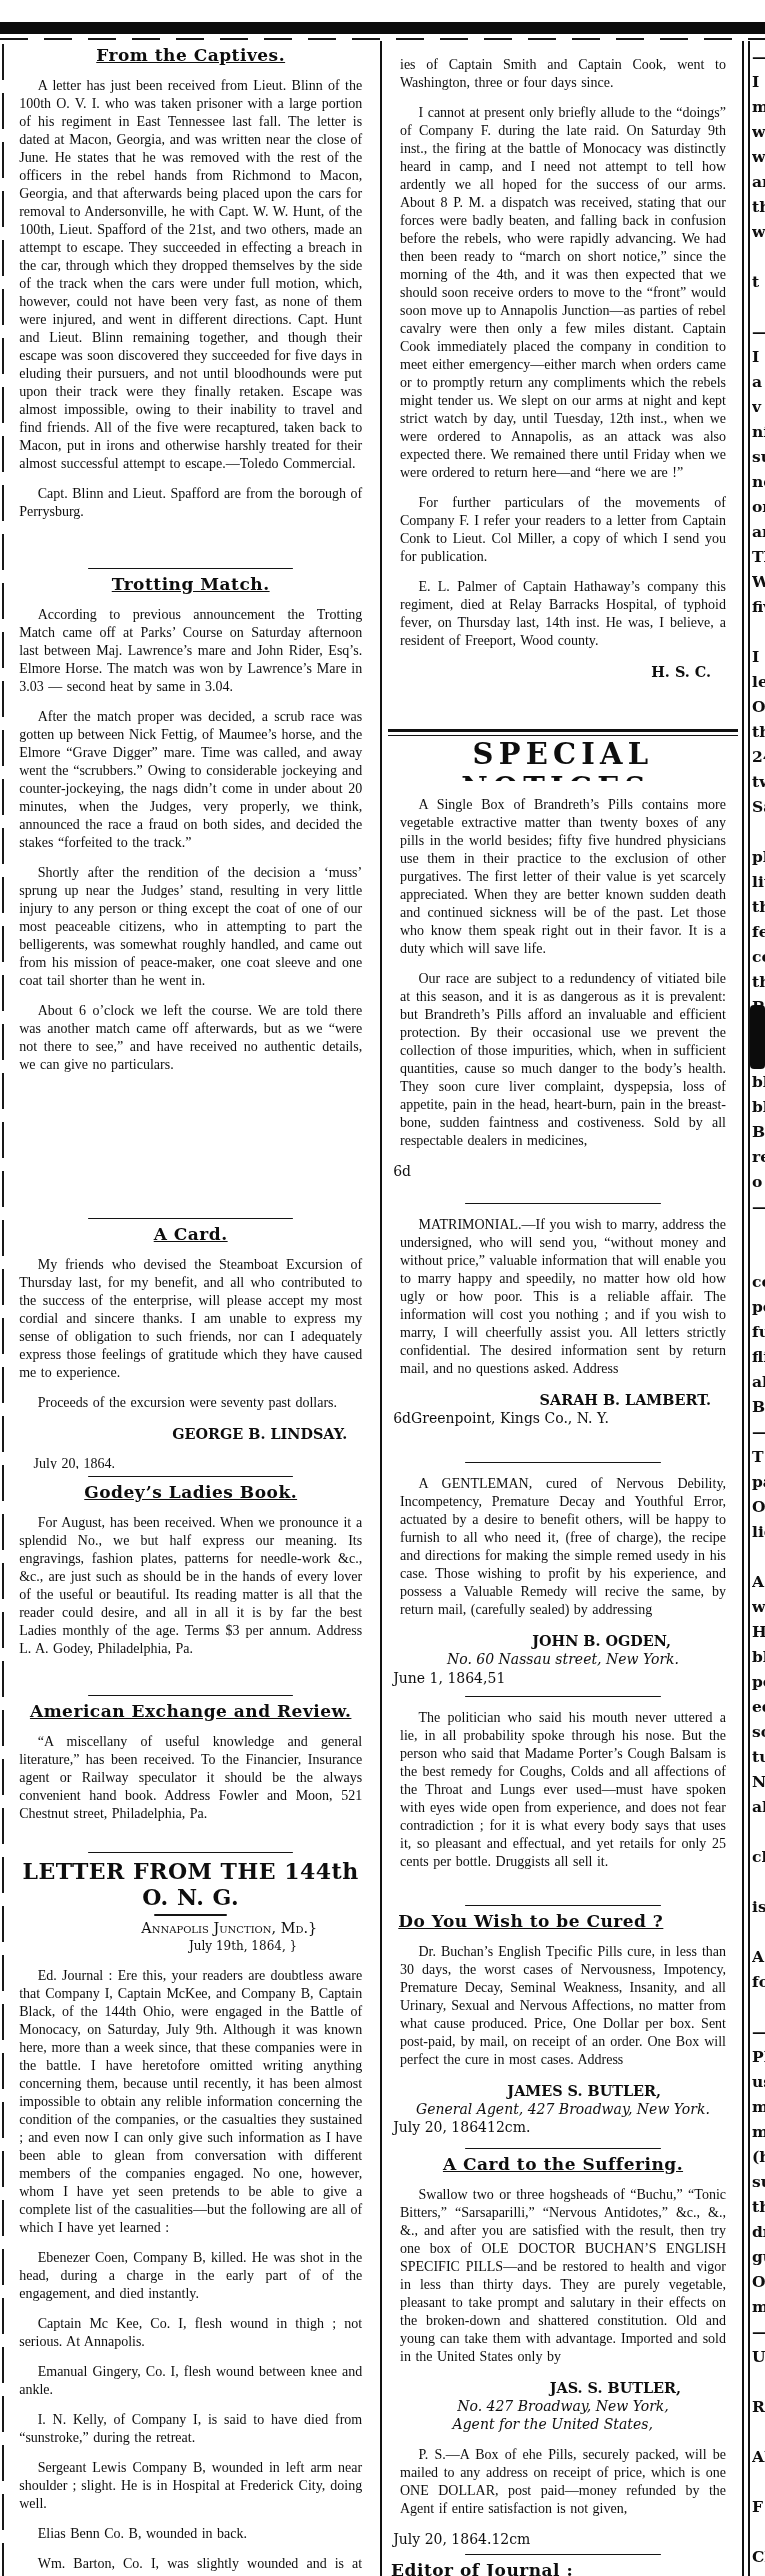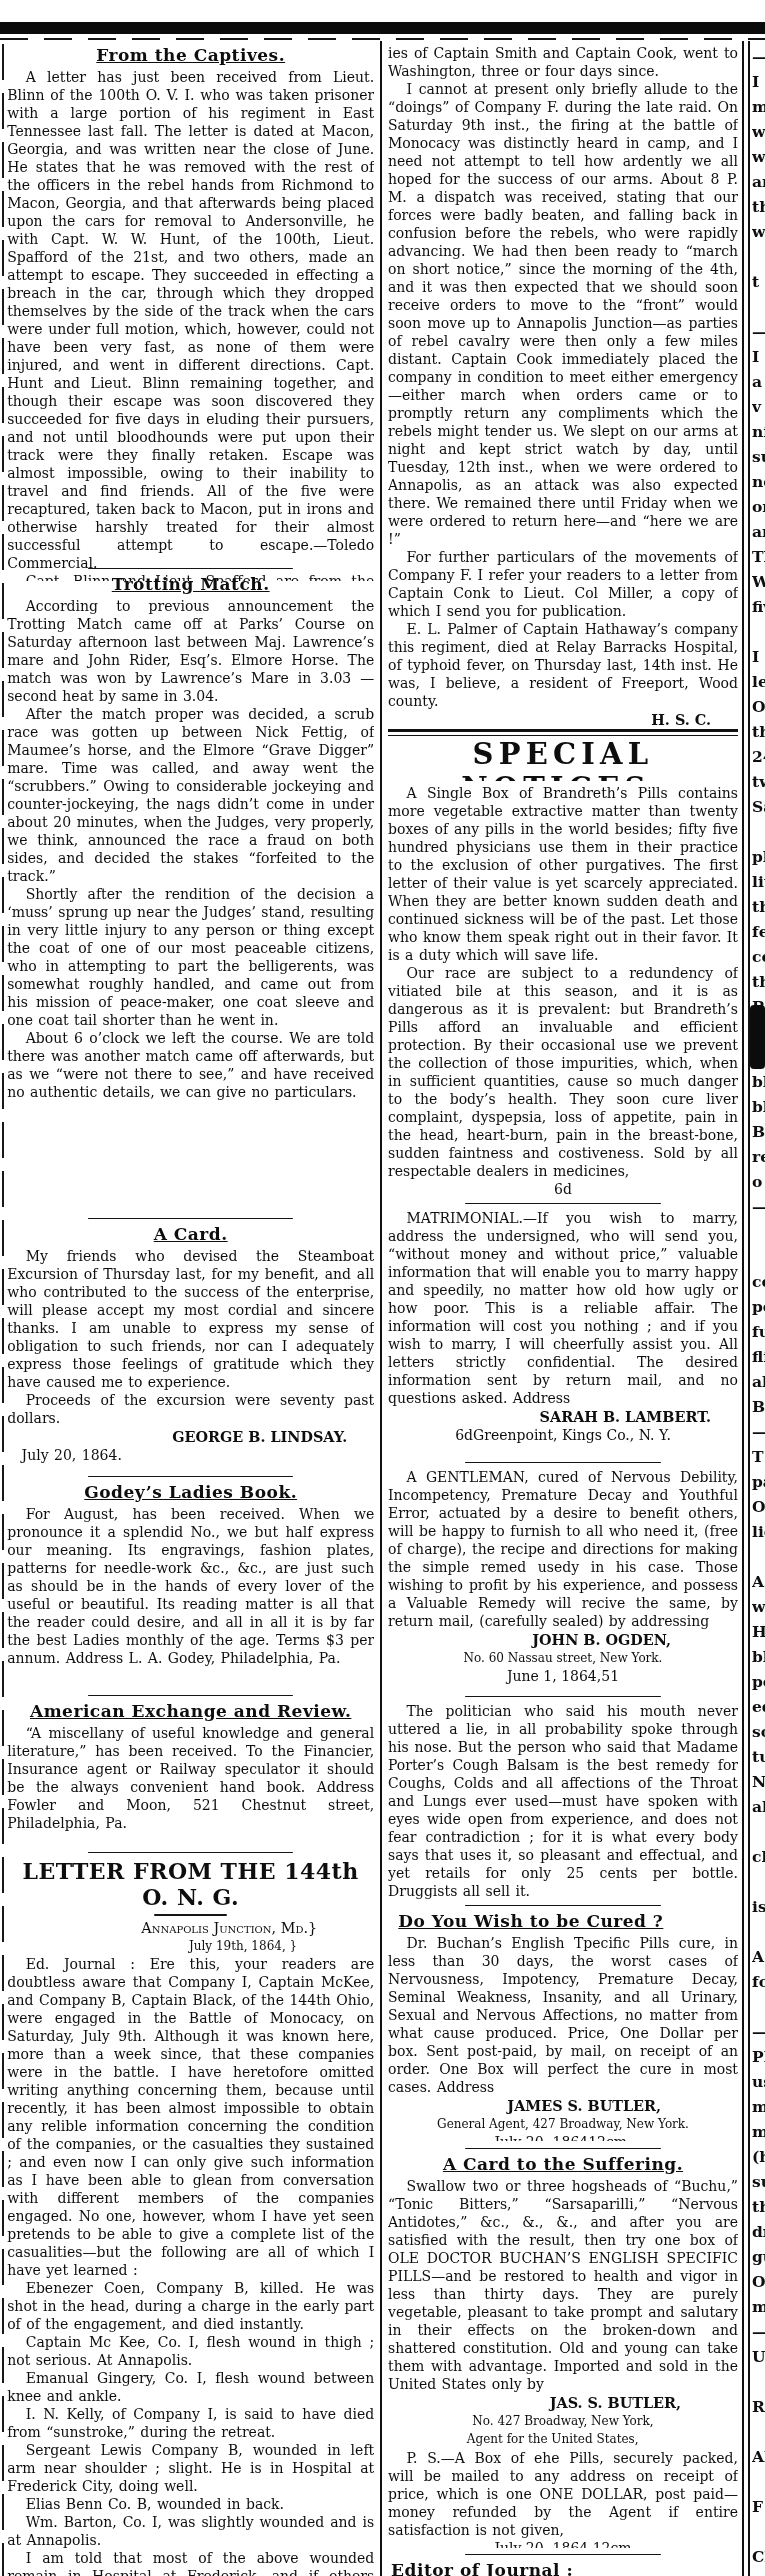--- a/index.html
+++ b/index.html
@@ -12,32 +12,32 @@
   .vline{position:absolute;width:1.5px;background:#111;}
   .vline-left{left:2.1px;top:44px;height:3452px;
            background:repeating-linear-gradient(180deg,#181818 0 36px,transparent 36px 49px);}
   .vline-a{left:380px;top:41px;height:3552px;}
   .vline-b{left:742px;top:41px;height:3552px;}
   .vline-c{left:748px;top:41px;height:3552px;}
   
   .art{position:absolute;overflow:hidden;}
   .c1{left:7.2px;width:367px;}
   .c2{left:388px;width:350px;}
-  p{margin:0;text-indent:18.5px;text-align:justify;font-size:14px;line-height:18px;word-spacing:1px;}
+  p{margin:12px;text-indent:18.5px;text-align:justify;font-size:14px;line-height:18px;word-spacing:1px;font-family:Liberation Serif, serif;}
   .noindent{text-indent:0;}
   .h-small{font-size:17px;font-weight:bold;text-align:center;text-indent:0;margin:1px 0 3.1px 0;letter-spacing:0.5px;text-decoration:underline;}
   .h-big{font-size:22px;font-weight:bold;text-align:center;text-indent:0;letter-spacing:0.5px;margin:2.1px 0 1px 0;}
   .h-sn{font-size:29px;font-weight:bold;text-align:center;text-indent:0;letter-spacing:5.2px;margin:1px 0;}
   .rule{height:1.5px;background:#141414;width:56%;margin:4.6px auto;border-radius:1px;}
   .rule::after{content:"";display:block;}
   .rule-short{width:20%;}
   .drule{border-top:3.6px solid #111;border-bottom:1.5px solid #111;height:3.1px;margin:1.5px 0;}
   .sig{text-align:right;padding-right:27px;font-weight:bold;font-size:14.4px;line-height:19px;text-indent:0;}
-  .centerline{text-align:center;font-size:12px;line-height:18.5px;text-indent:0;}
-  .meta{display:flex;justify-content:center;font-size:14px;line-height:19px;padding:0 5.2px;}
+  .centerline{text-align:center;font-size:14px;line-height:18.5px;text-indent:0;font-style:italic;}
+  .meta{display:flex;justify-content:flex-start;font-size:14px;line-height:19px;padding:0 5.2px;}
   .meta span{text-indent:0;}
   .dateline{text-align:right;padding-right:57px;font-variant:small-caps;font-size:14.4px;line-height:17.5px;text-indent:0;}
   .dateline2{text-align:right;padding-right:77px;font-size:12px;line-height:17.5px;text-indent:0;}
   .sliver{position:absolute;left:752px;top:44px;width:13.4px;height:3545px;overflow:hidden;
           font-weight:bold;font-size:15.5px;line-height:25px;white-space:pre-line;}
   .blob{position:absolute;left:750px;top:1005px;width:15px;height:64px;background:#0c0c0c;border-radius:4.1px;}
 </style>
 </head>
 <body>
 

